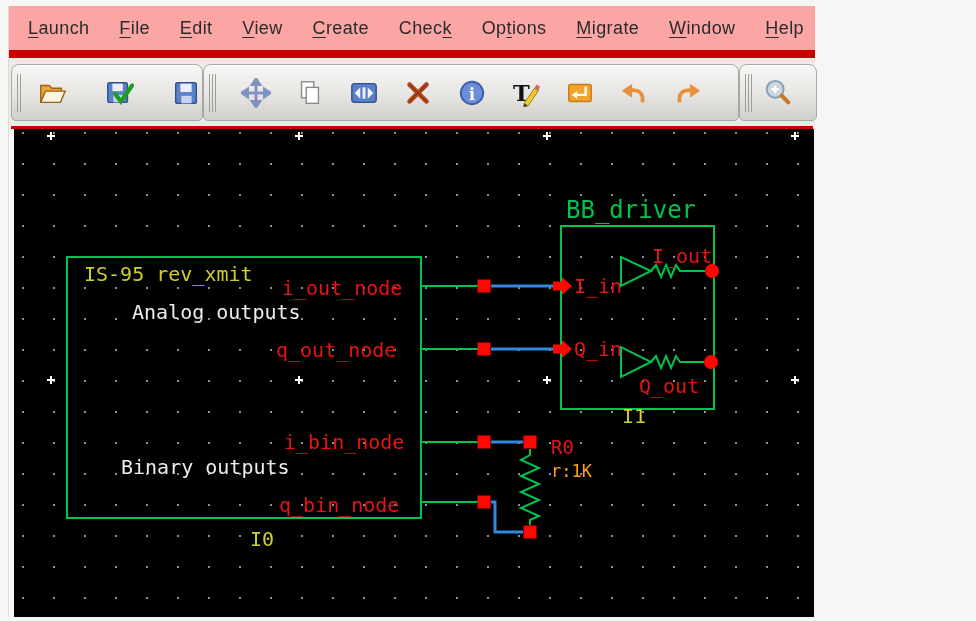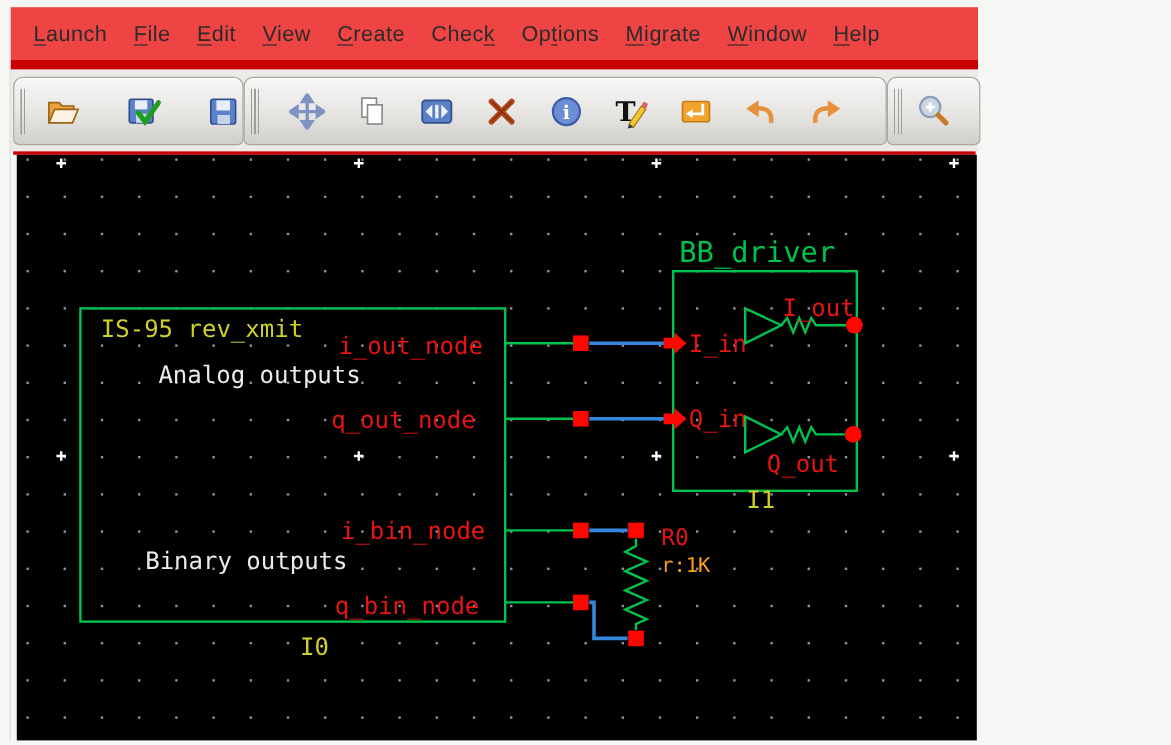--- a/index.html
+++ b/index.html
@@ -7,22 +7,22 @@
     width:976px;height:621px;position:relative;overflow:hidden;
     background:#f6f6f4;
     font-family:"Liberation Sans", sans-serif;
   }
   .window{
     position:absolute;left:8px;top:6px;width:806px;
     border-left:1px solid #dddcd9;
   }
   
   .menubar{
-    height:44px;background:#ef4444;
-    display:flex;align-items:center;padding-left:8px;
+    height:44px;background:#fca5a5;
+    display:flex;align-items:center;padding-left:8px;justify-content:space-between;
   }
   .menu-item{
     font-size:18px;color:#2b2b2b;padding:0 11px;letter-spacing:.4px;
     cursor:default;white-space:nowrap;
   }
   .menu-item u{text-decoration:underline;text-underline-offset:3px;}
   .redband{height:8px;background:var(--accent-red,#c90101);}
   
   .toolzone{height:68px;background:#eceae7;position:relative;}
   .tool-panel{

